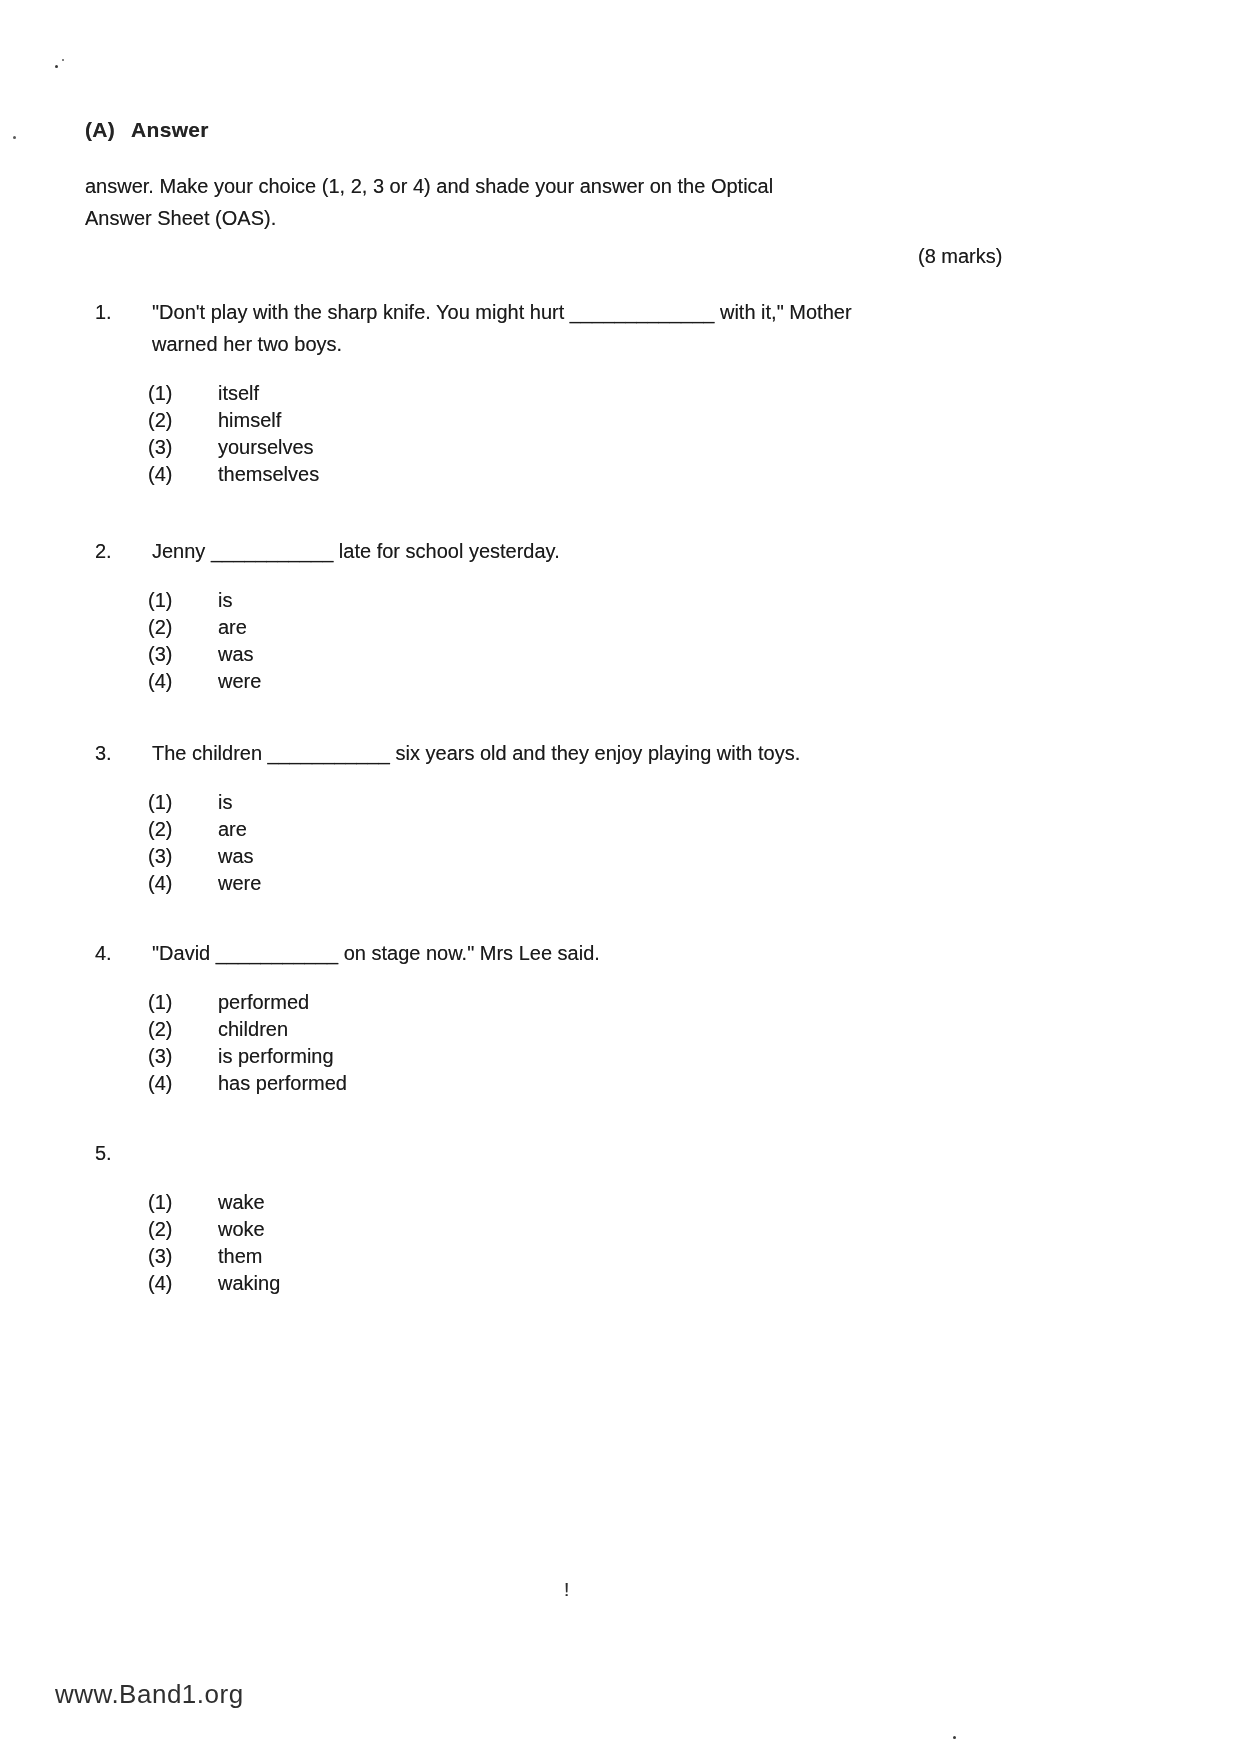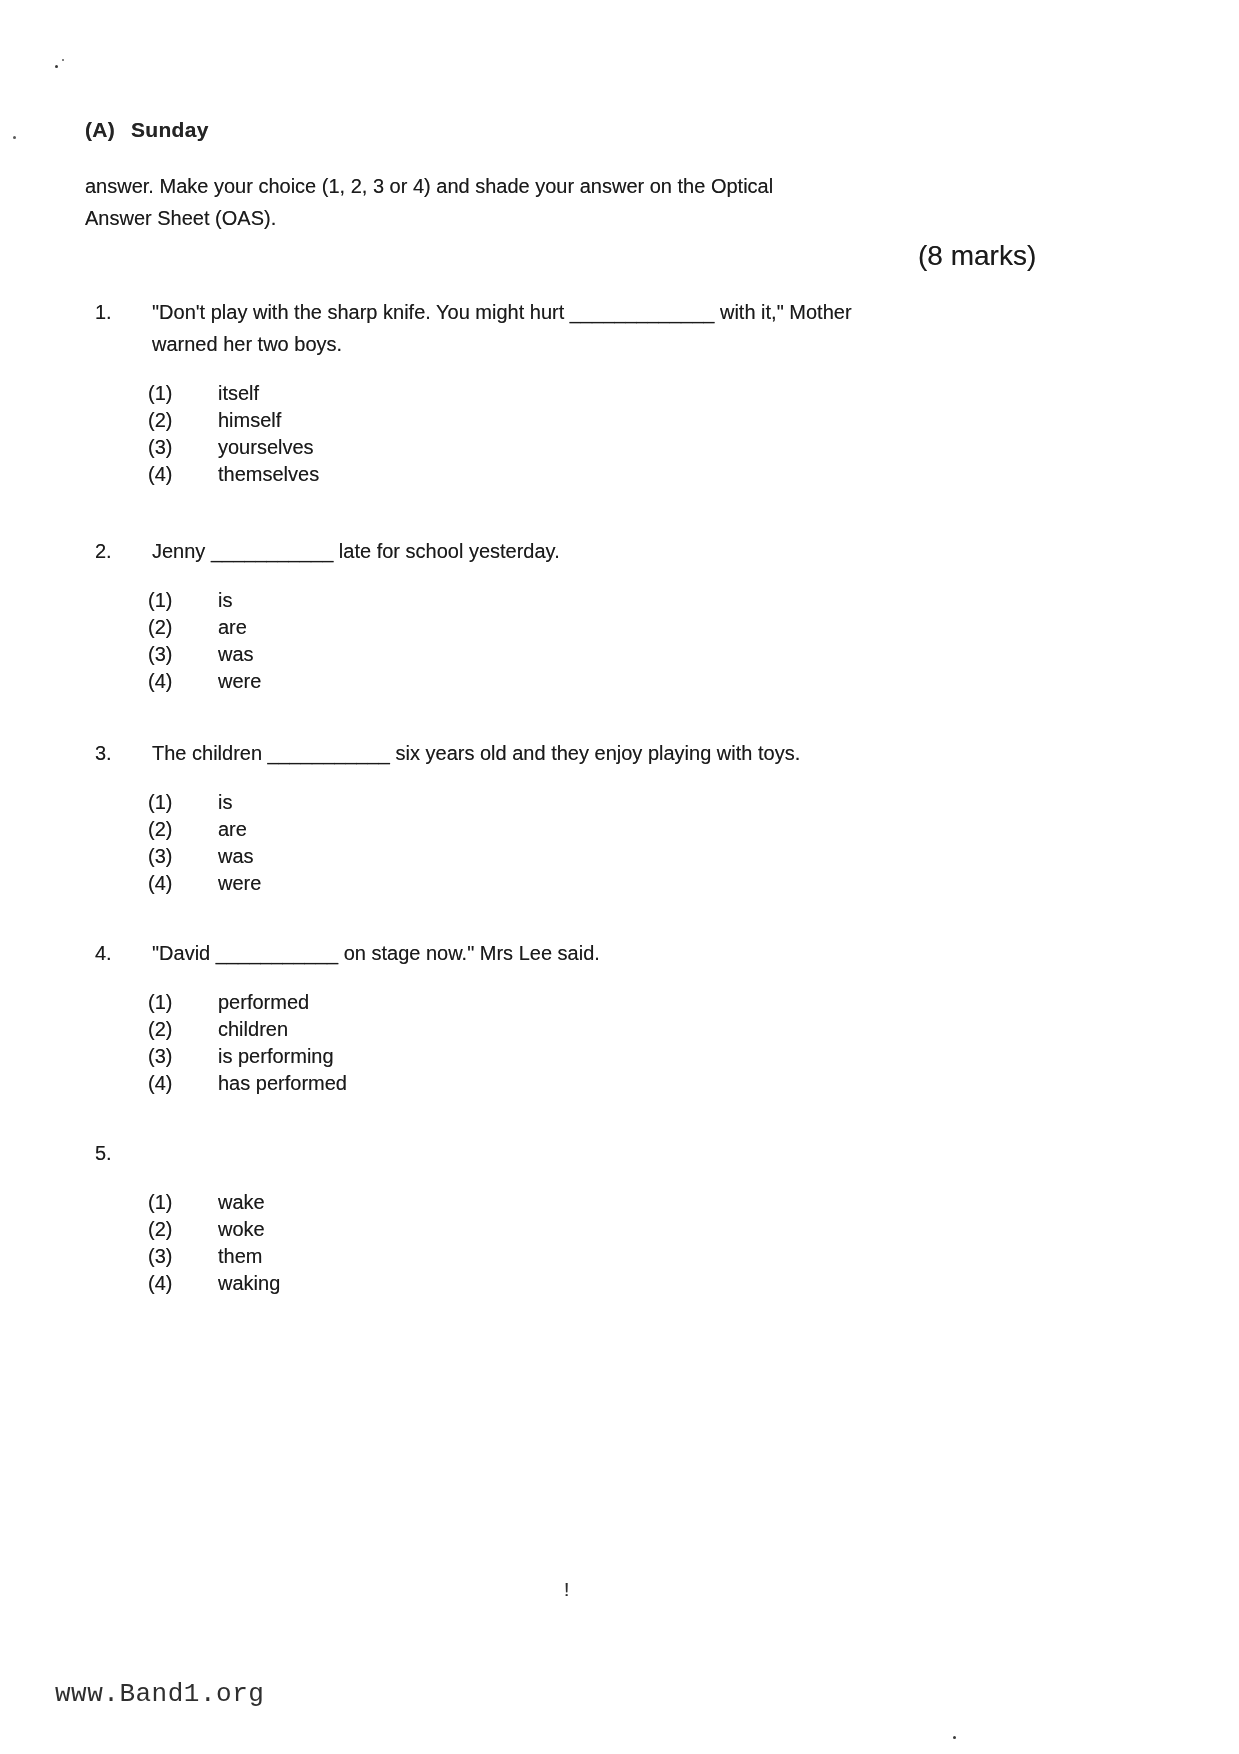--- a/index.html
+++ b/index.html
@@ -32,21 +32,21 @@
     top: 170px;
     width: 960px;
     font-size: 20px;
     line-height: 32px;
   }
   .instr-line { white-space: nowrap; }
   .marks {
     position: absolute;
     left: 833px;
     top: 70px;
-    font-size: 28px;
+    font-size: 20px;
     white-space: nowrap;
     text-align: right;
   }
 
   .question {
     position: absolute;
     left: 95px;
     width: 900px;
     font-size: 20px;
   }
@@ -71,21 +71,21 @@
     left: 564px;
     top: 1579px;
     font-size: 19px;
     color: #2e2e2e;
   }
 
   .watermark {
     position: absolute;
     left: 55px;
     top: 1679px;
-    font-family: Liberation Mono, monospace;
+    font-family: Liberation Sans, sans-serif;
     font-size: 26px;
     color: #2f2f2f;
     text-shadow: none;
     letter-spacing: 0.5px;
   }
 
   .dot { position: absolute; border-radius: 50%; background: #3a3a3a; }
   .dot-a { left: 55px;  top: 65px;   width: 3px; height: 3px; }
   .dot-b { left: 62px;  top: 59px;   width: 2px; height: 2px; background: #5a5a5a; }
   .dot-c { left: 13px;  top: 136px;  width: 3px; height: 3px; background: #595959; }
@@ -96,21 +96,21 @@
 
 <div class="page">
 
   <span class="dot dot-a"></span>
   <span class="dot dot-b"></span>
   <span class="dot dot-c"></span>
   <span class="dot dot-d"></span>
 
   <div class="header">
     <span>(A)</span>
-    <span>Sunday</span>
+    <span>Answer</span>
   </div>
 
   <div class="instructions">
     <div class="instr-line">answer. Make your choice (1, 2, 3 or 4) and shade your answer on the Optical</div>
     <div class="instr-line">Answer Sheet (OAS).</div>
     <span class="marks">(8 marks)</span>
   </div>
 
   <div class="question q1">
     <div class="q-row">

